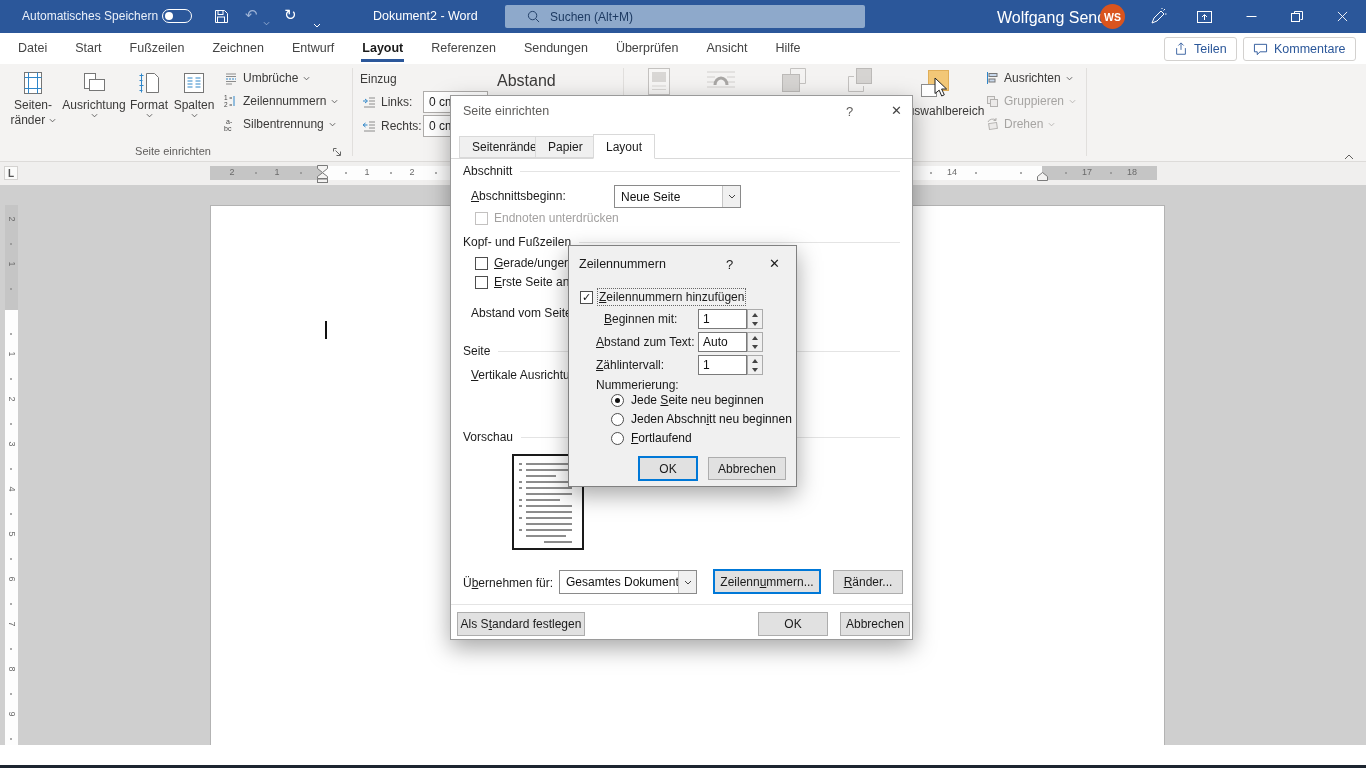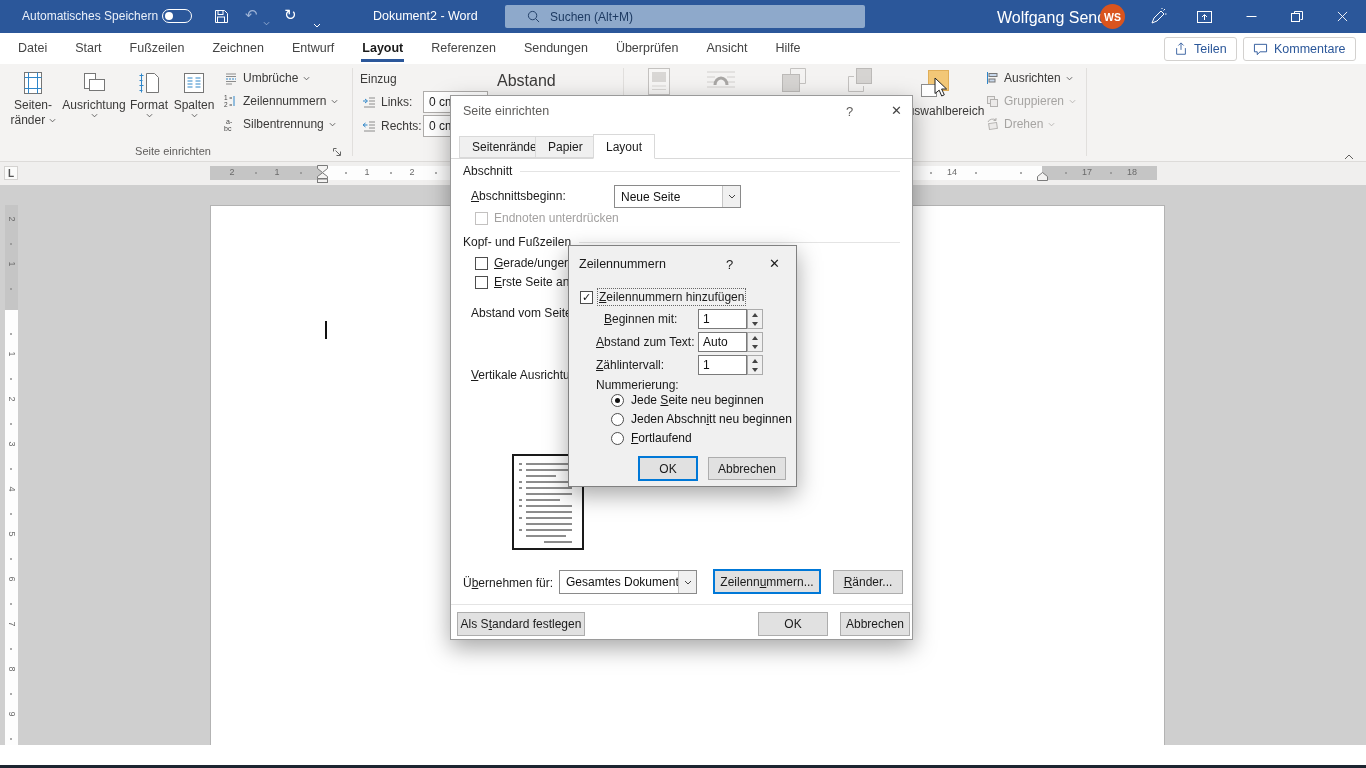--- a/index.html
+++ b/index.html
@@ -485,22 +485,30 @@
     <div class="cbrow" style="left:24px;top:160px;">
       <span class="cbbox"></span>
         <span><u>G</u>erade/ungerad</span>
     </div>
     <div class="cbrow" style="left:24px;top:179px;">
       <span class="cbbox"></span>
         <span><u>E</u>rste Seite ande</span>
     </div>
     <span class="dlabel" style="left:20px;top:210px;">Abstand vom Seiten</span>
 
+    <div class="grp" style="left:12px;top:248px;width:437px;">
+        <span>Seite</span>
+        <span class="ln"></span>
+      </div>
     <span class="dlabel" style="left:20px;top:272px;"><u>V</u>ertikale Ausrichtun</span>
 
+    <div class="grp" style="left:12px;top:334px;width:437px;">
+        <span>Vorschau</span>
+        <span class="ln"></span>
+      </div>
     <div class="preview">
       <svg width="68" height="92" viewBox="0 0 68 92">
         <g stroke="#1a1a1a" stroke-width="1">
           <path d="M5 8h3M12 8h46"></path>
             <path d="M5 14h3M12 14h46"></path>
             <path d="M12 20h30"></path>
           <path d="M5 26h3M12 26h46"></path>
             <path d="M5 32h3M12 32h46"></path>
             <path d="M12 38h46"></path>
           <path d="M5 44h3M12 44h34"></path>

